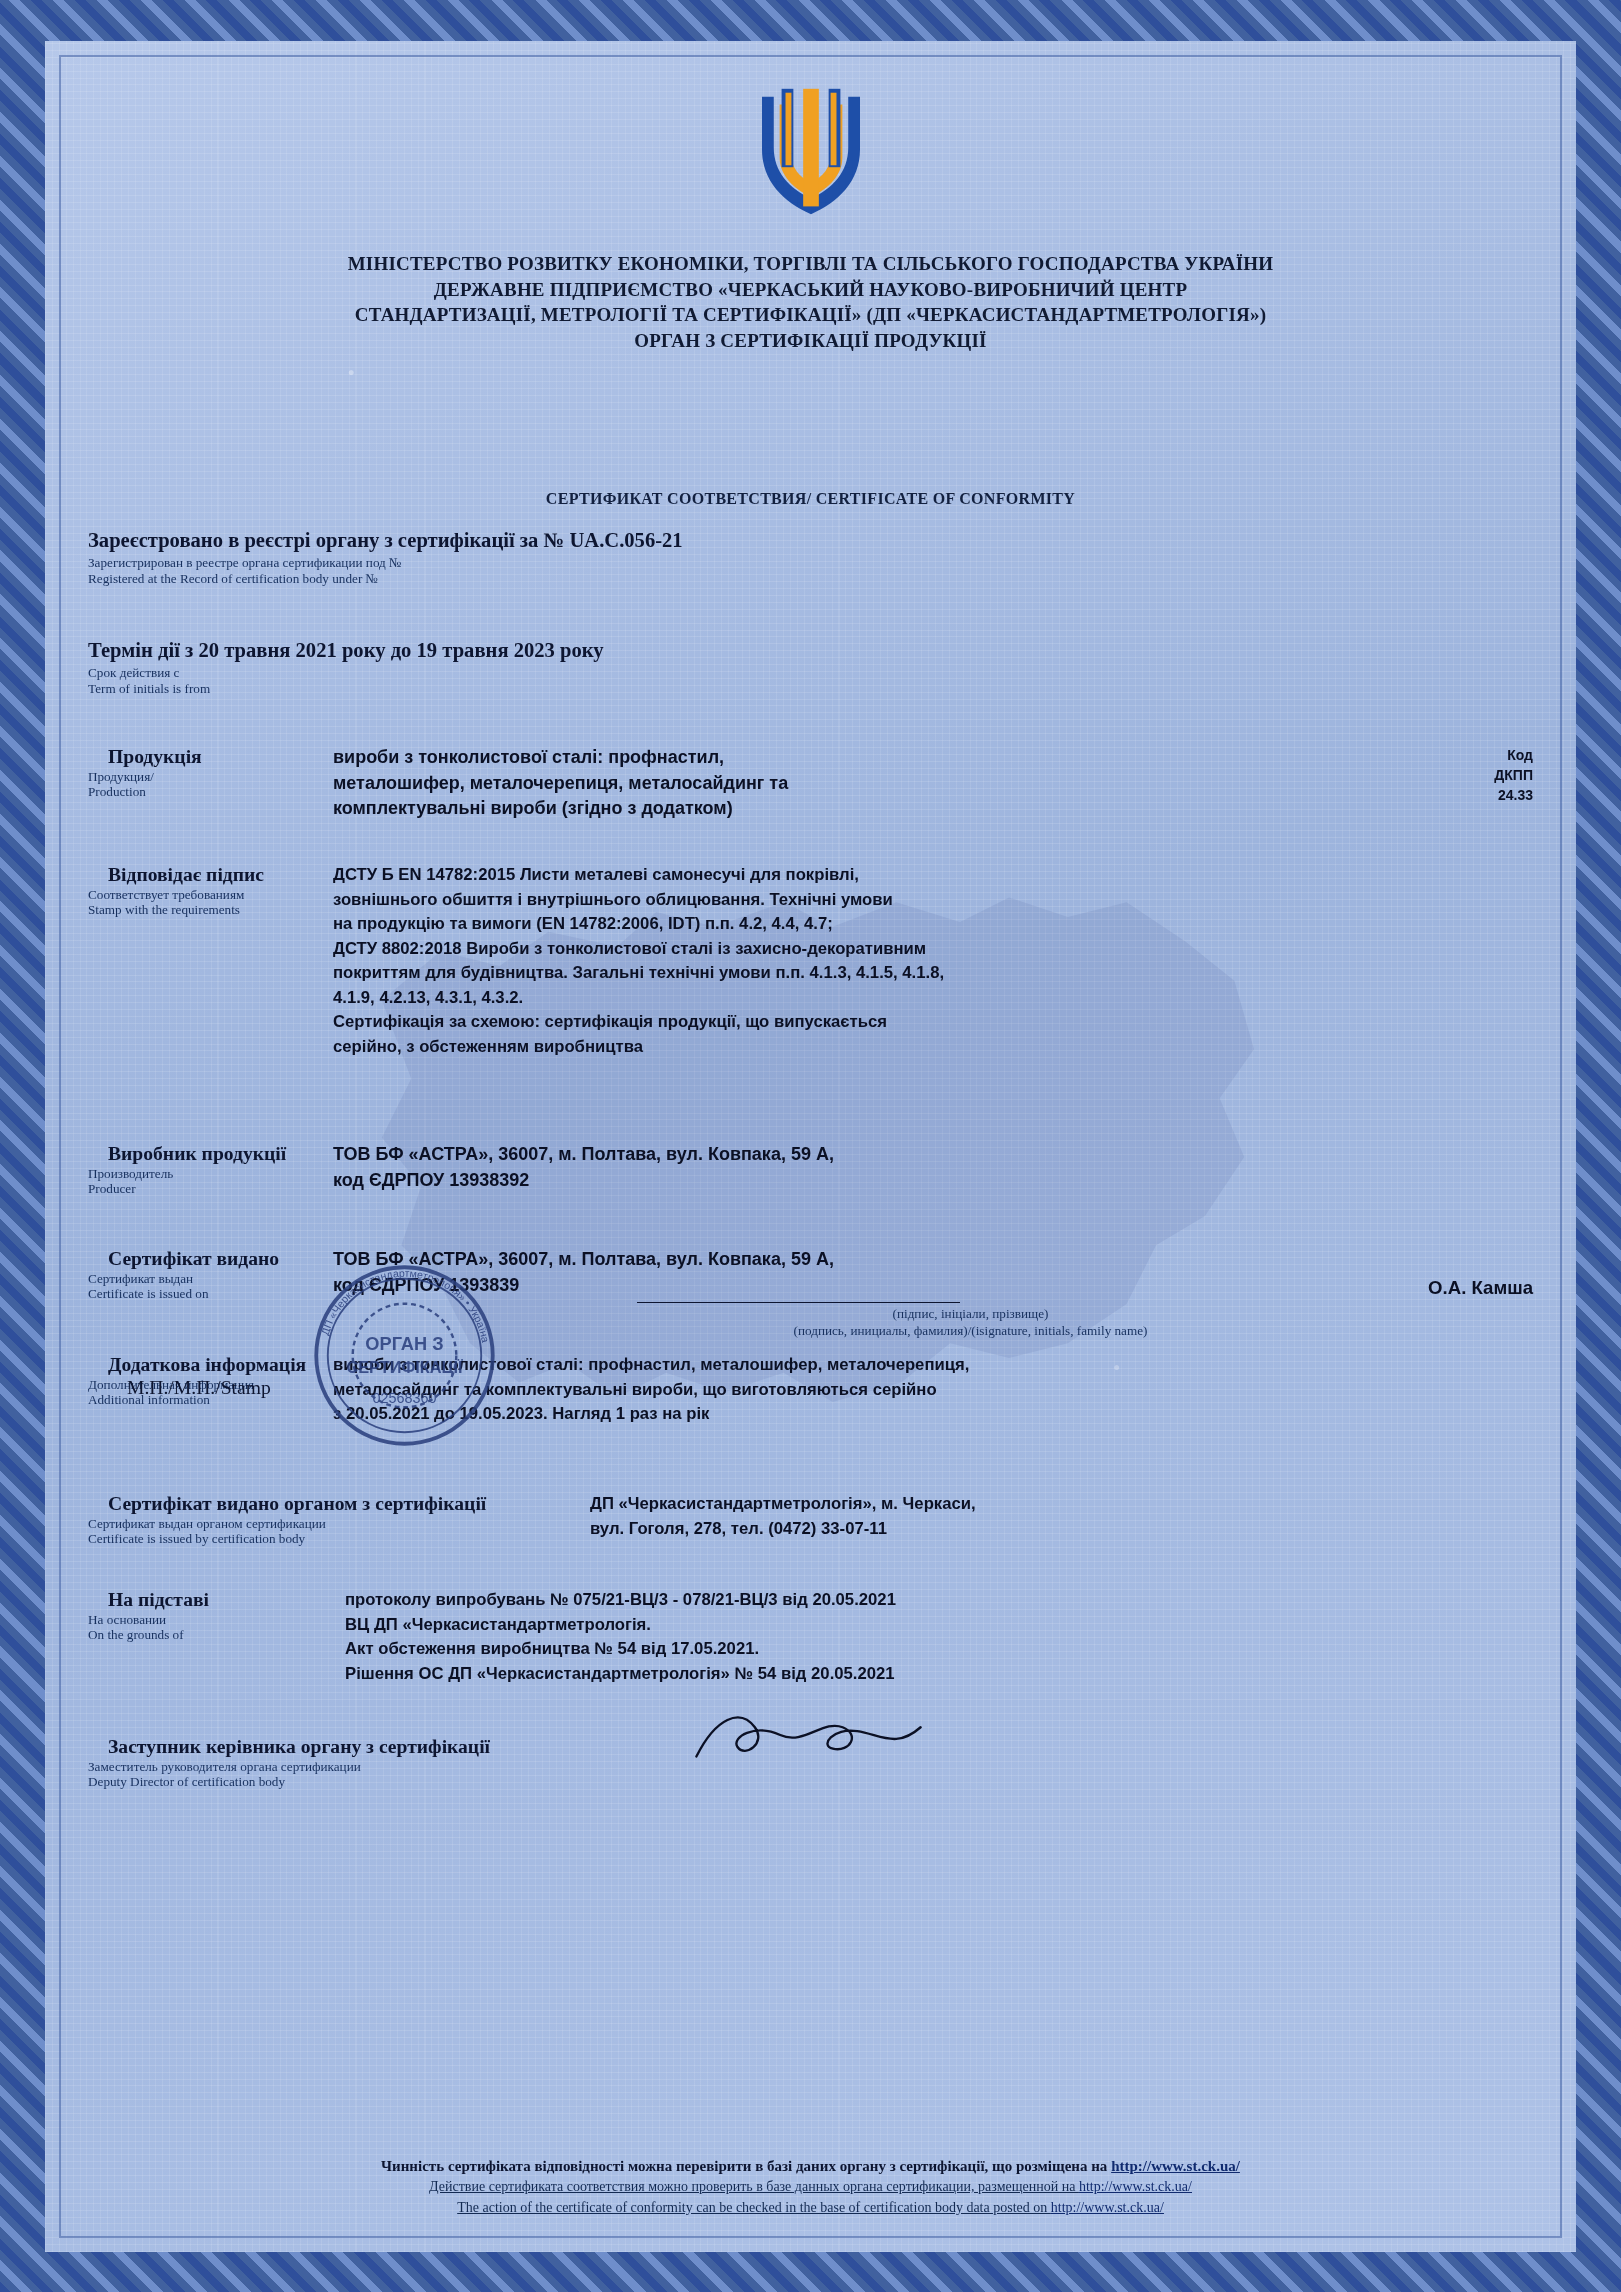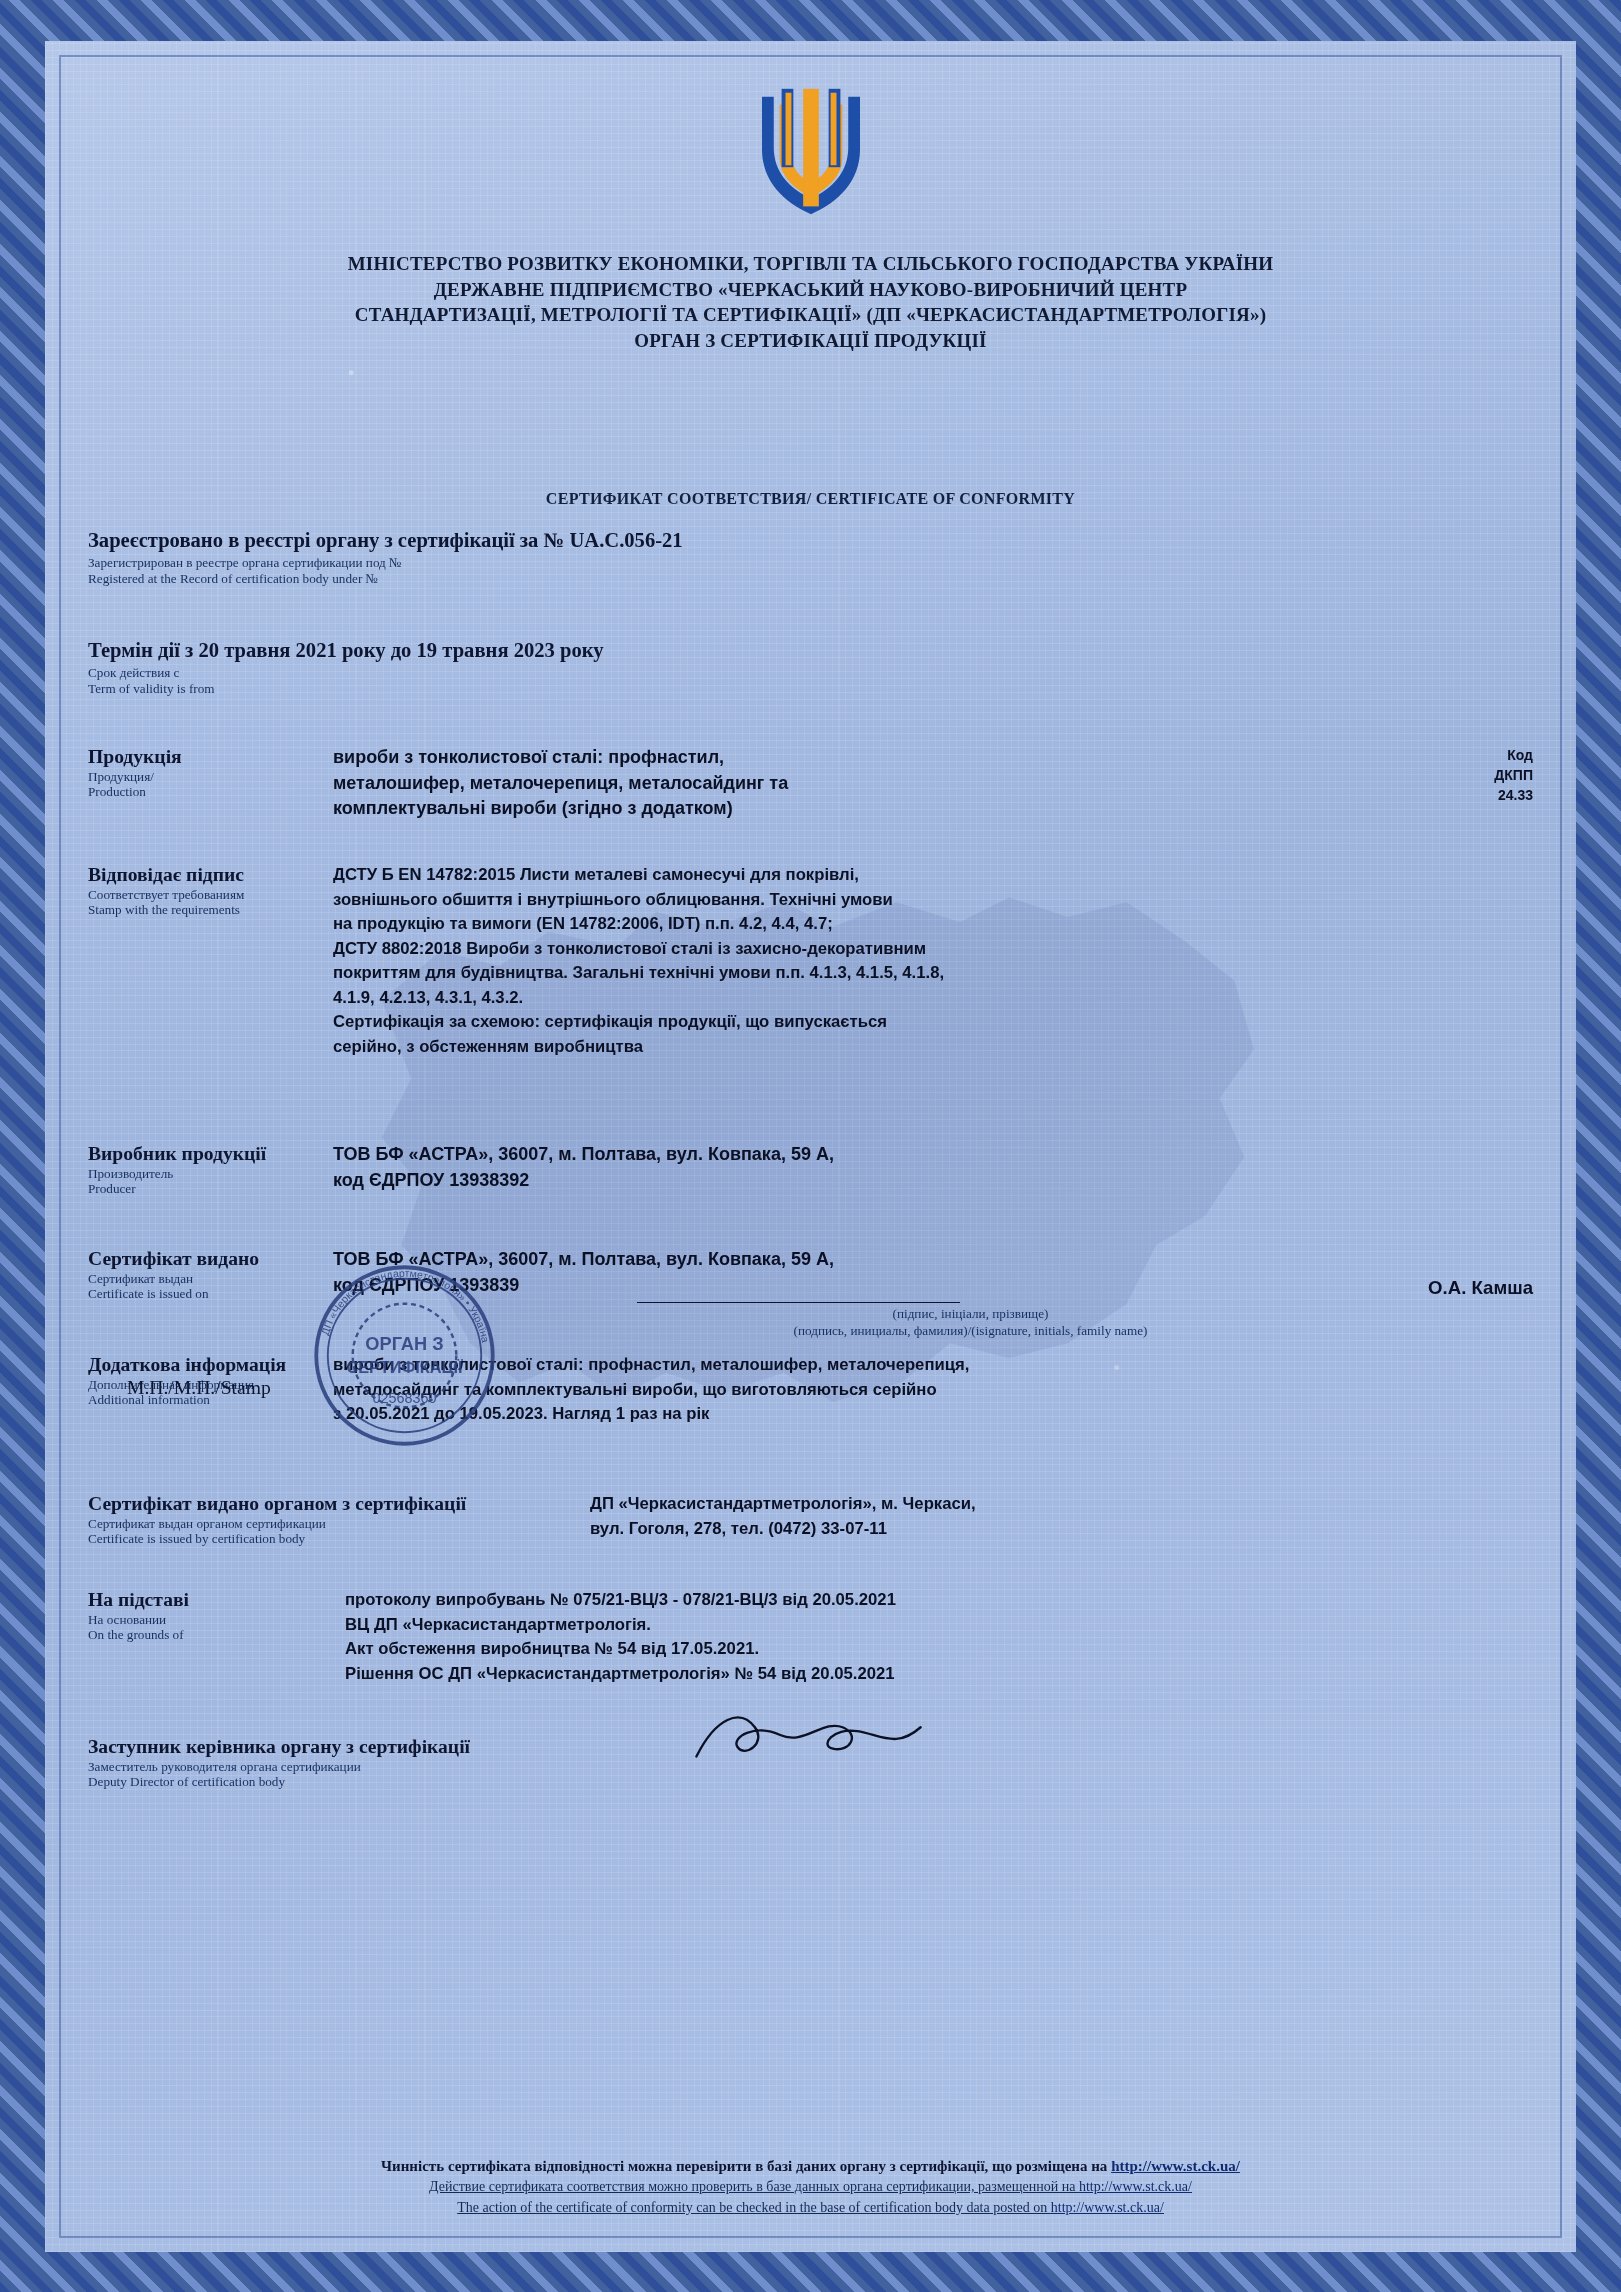--- a/index.html
+++ b/index.html
@@ -33,21 +33,21 @@
   .ministry{position:absolute;top:192px;left:0;right:0;text-align:center;
      font-weight:bold;font-size:19px;line-height:25.5px;color:#101a33;
      font-family:"Liberation Serif",serif;letter-spacing:0.2px;}
 
   .title-main{position:absolute;top:384px;left:0;right:0;text-align:center;
      font-weight:bold;font-size:39px;letter-spacing:0.5px;color:#0d1530;}
   .title-sub{position:absolute;top:431px;left:0;right:0;text-align:center;
      font-weight:bold;font-size:16px;letter-spacing:0.3px;color:#12203f;}
 
   .row{position:absolute;left:0;right:0;}
-  .lbl-ua{font-weight:bold;font-size:19.6px;color:#0d1530;line-height:23.5px;}
+  .lbl-ua{font-weight:bold;font-size:19.6px;color:#0d1530;line-height:23.5px;margin-left:20px;}
   .lbl-ru{font-size:13.2px;color:#17305e;line-height:15.7px;}
   .lbl-en{font-size:13.2px;color:#17305e;line-height:15.7px;}
   .val{font-family:"Liberation Sans",sans-serif;font-weight:bold;font-size:18px;
        color:#0b1024;line-height:25.5px;}
   .val-s{font-family:"Liberation Sans",sans-serif;font-weight:bold;font-size:16.7px;
        color:#0b1024;line-height:24.5px;}
 
   .reg-line{font-weight:bold;font-size:20.6px;color:#0d1530;}
   .small-ru{font-size:13.2px;color:#17305e;line-height:15.7px;}
 
@@ -107,21 +107,21 @@
 
     <div class="row" style="top:470px">
       <div class="reg-line">Зареєстровано в реєстрі органу з сертифікації за № UA.C.056-21</div>
       <div class="small-ru" style="margin-top:2.9px">Зарегистрирован в реестре органа сертификации под №</div>
       <div class="small-ru">Registered at the Record of certification body under №</div>
     </div>
 
     <div class="row" style="top:580px">
       <div class="reg-line">Термін дії з 20 травня 2021 року  до  19 травня 2023 року</div>
       <div class="small-ru" style="margin-top:2.9px">Срок действия с</div>
-      <div class="small-ru">Term of validity is from</div>
+      <div class="small-ru">Term of initials is from</div>
     </div>
 
     <div class="row" style="top:686px">
       <div class="colL">
         <div class="lbl-ua">Продукція</div>
         <div class="lbl-ru">Продукция/</div>
         <div class="lbl-en">Production</div>
       </div>
       <div class="colV val" style="white-space:pre-line">вироби з тонколистової сталі: профнастил,
 металошифер, металочерепиця, металосайдинг та

